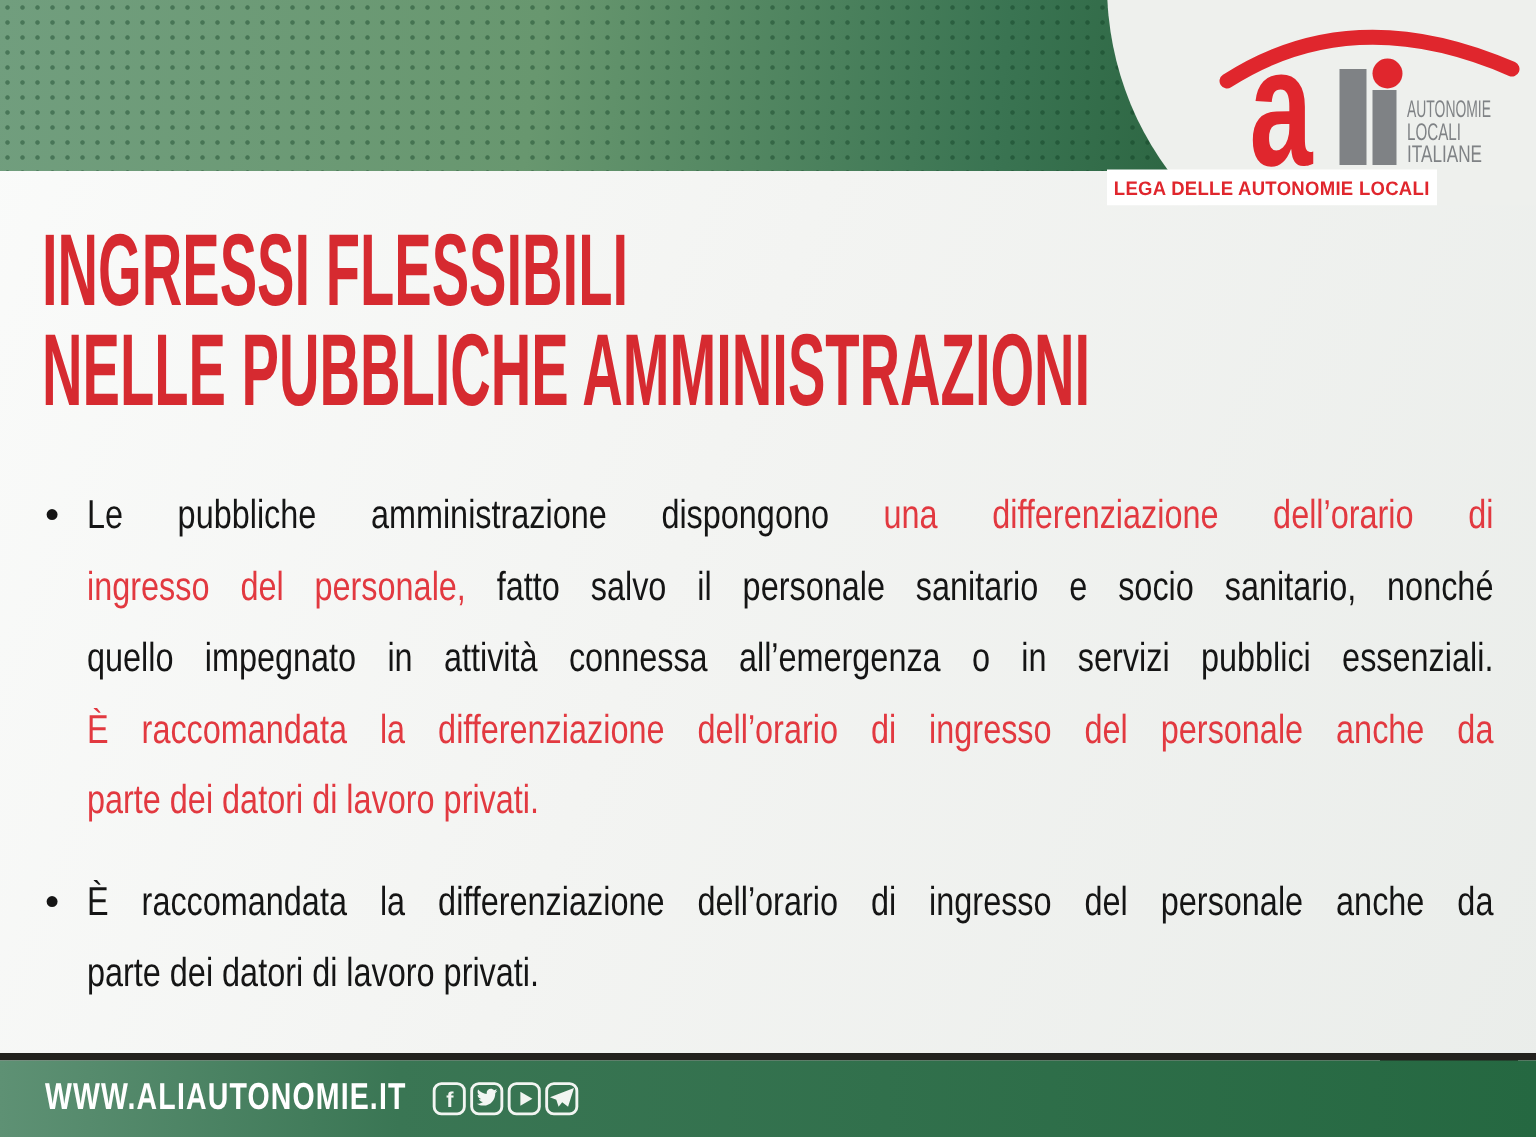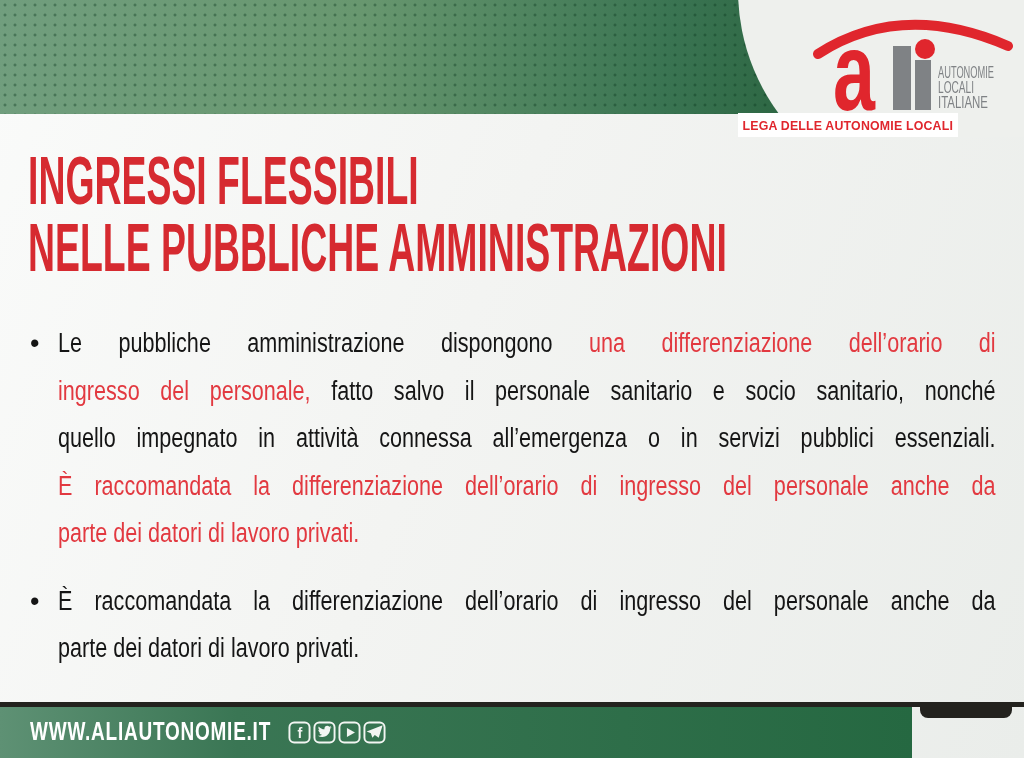--- a/index.html
+++ b/index.html
@@ -48,21 +48,21 @@
     transform:scaleX(.8);transform-origin:left top;color:var(--text-black);
   }
   .line.fill{text-align:justify;text-align-last:justify;}
   .line:not(.fill){text-align:left;}
   .seg-red{color:var(--red-text);}
   .seg-black{color:var(--text-black);}
   
   .dark-strip{position:absolute;top:702px;left:0;width:1024px;height:5px;background:var(--dark);}
   .corner-tab{position:absolute;left:920px;top:702px;width:92px;height:16px;background:var(--dark);border-radius:0 0 8px 8px;}
   .footer{
-    position:absolute;top:707px;left:0;width:912px;height:51px;
+    position:absolute;top:707px;left:0;width:1024px;height:51px;
     background:linear-gradient(90deg,#5e9174 0%,#3a7654 26%,#256841 100%);
   }
   .site{
     position:absolute;left:30px;top:10px;font-size:25px;font-weight:bold;color:#fff;
     letter-spacing:1px;transform:scaleX(.76);transform-origin:left top;white-space:nowrap;
   }
   .socials{position:absolute;left:288px;top:14px;display:flex;gap:2px;}
   .sicon{width:23px;height:23px;display:block;cursor:pointer;}
   .sicon svg{width:23px;height:23px;display:block;}
 </style>

